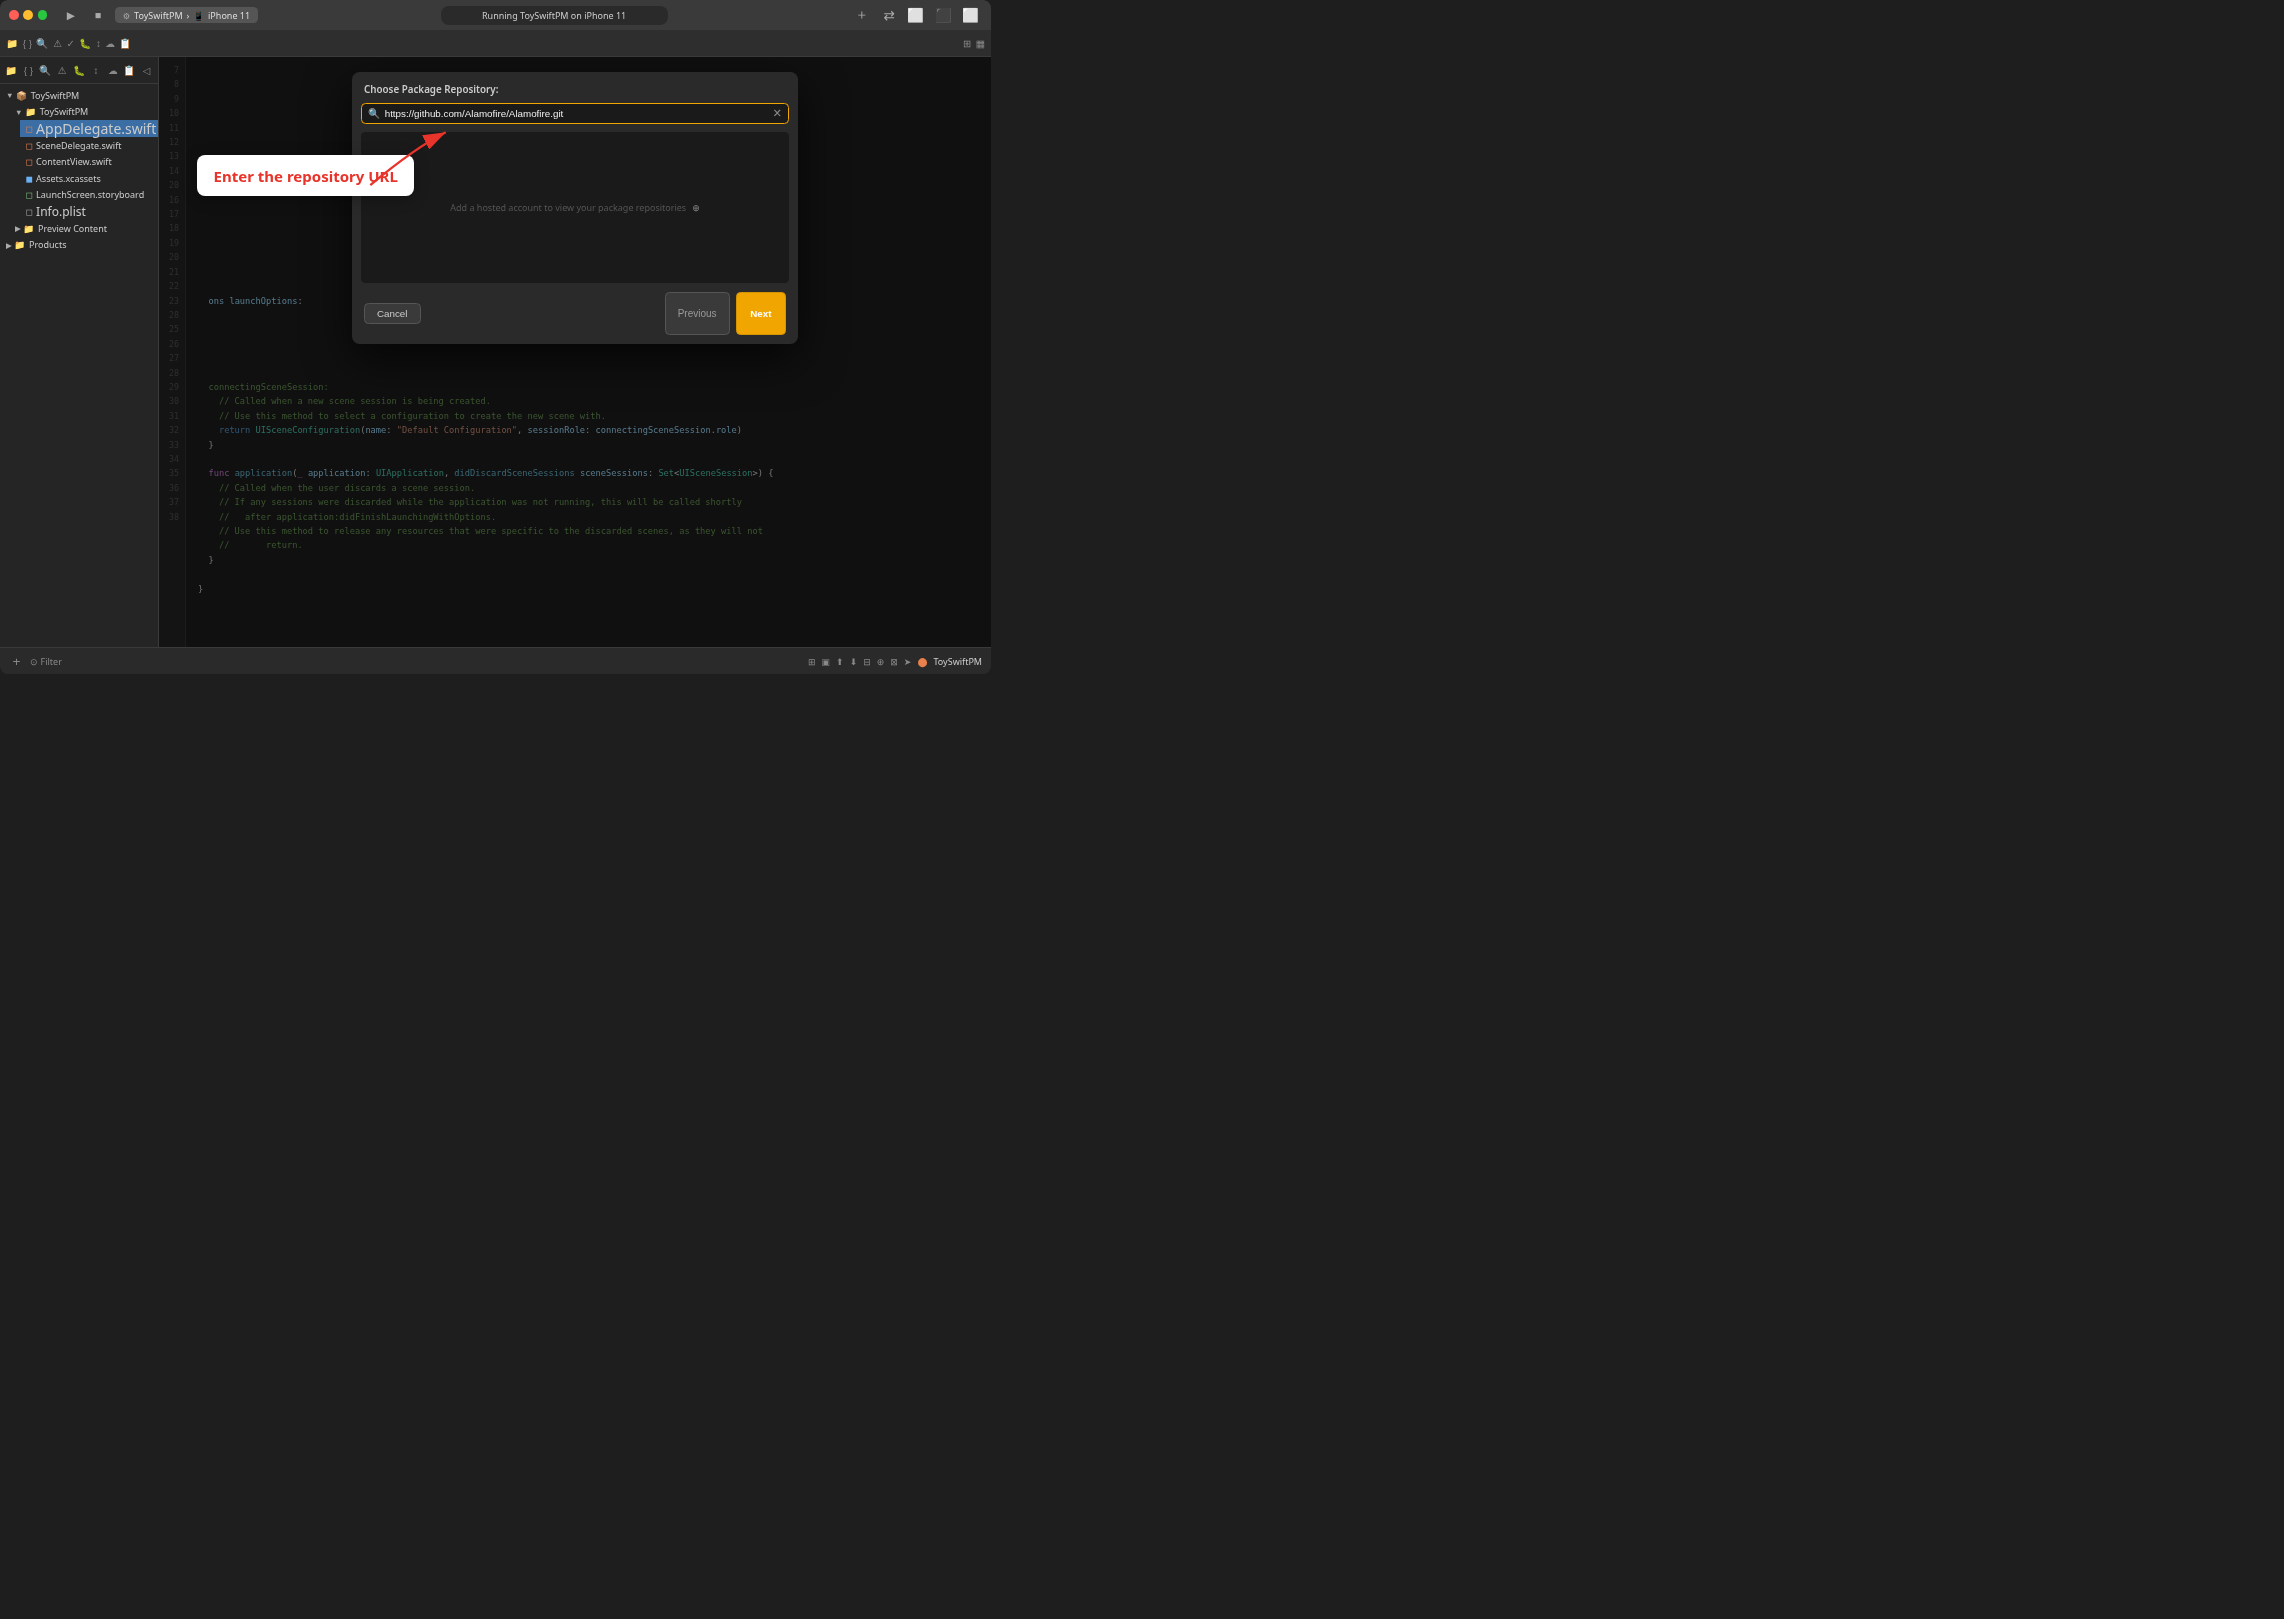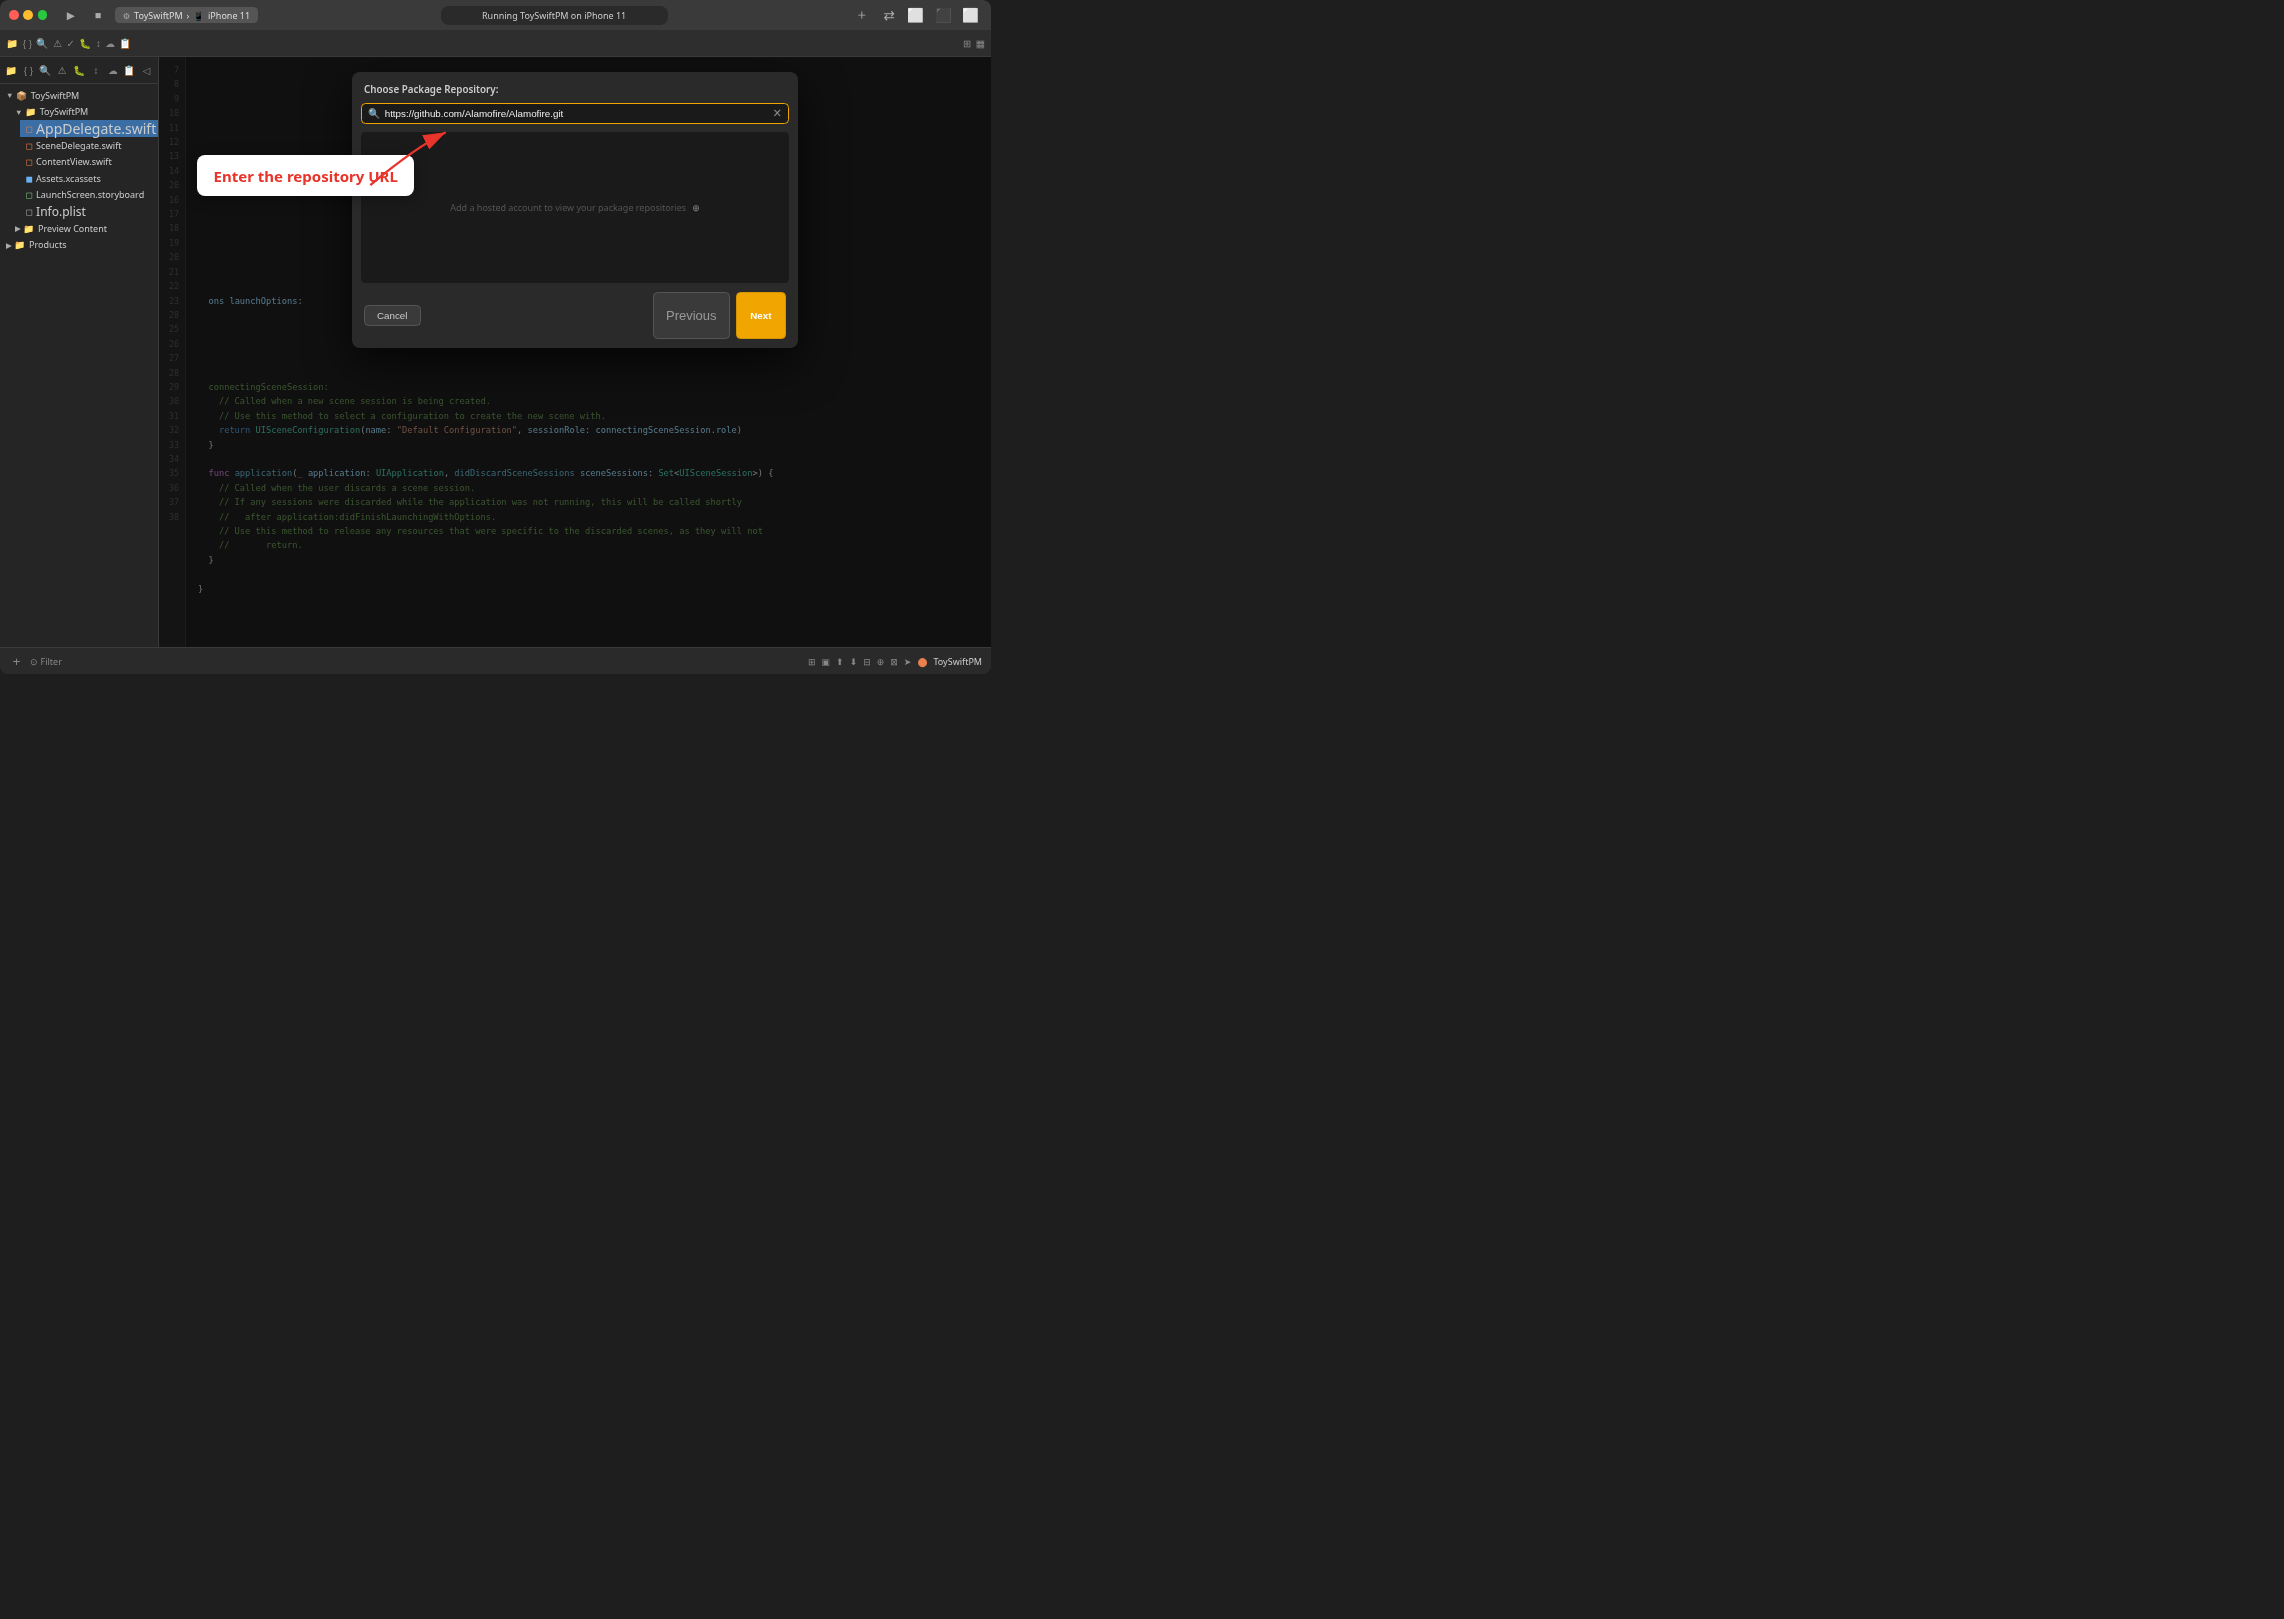--- a/index.html
+++ b/index.html
@@ -296,21 +296,21 @@
     }
     .dialog-footer-right {
       display: flex;
       gap: 6px;
     }
     .dialog-prev-btn {
       background: #3a3a3a;
       border: 0.8px solid #555;
       border-radius: 4.5px;
       color: #999;
-      font-size: 13px;
+      font-size: 10px;
       padding: 15px 12px;
       cursor: pointer;
     }
     .dialog-next-btn {
       background: #f0a500;
       border: 0.8px solid #d49500;
       border-radius: 4.5px;
       color: #fff;
       font-size: 9.8px;
       font-weight: 600;

